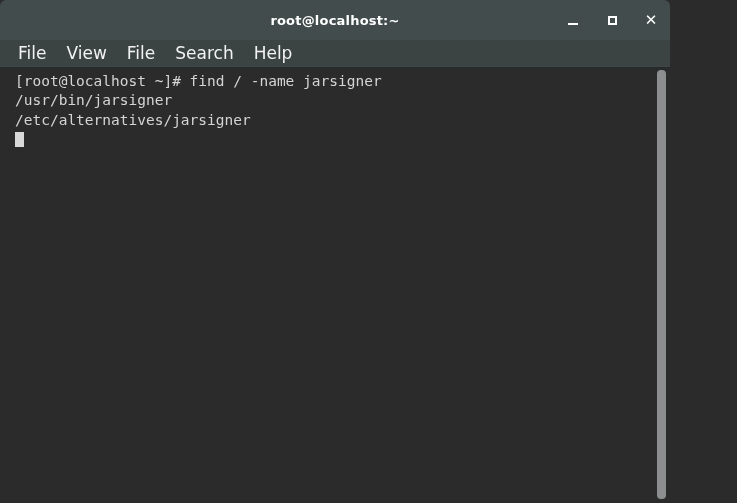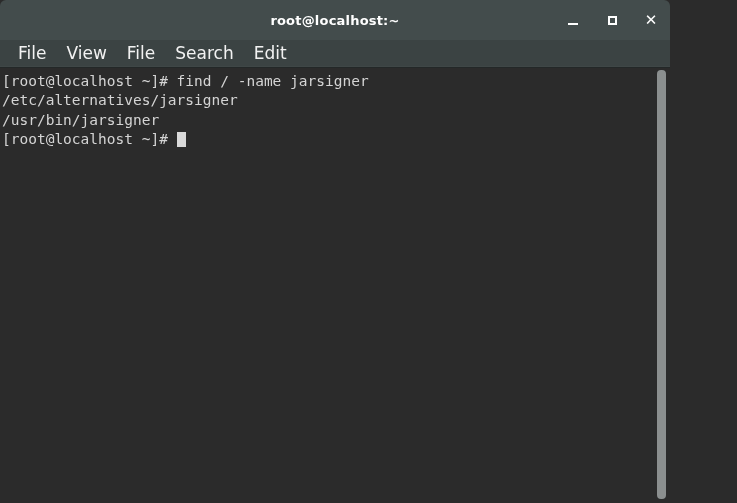--- a/index.html
+++ b/index.html
@@ -108,21 +108,21 @@
   .terminal-wrap {
     flex: 1 1 auto;
     display: flex;
     background: #2b2b2b;
     position: relative;
     overflow: hidden;
     border-top: 1px solid #232828;
   }
   .terminal {
     flex: 1 1 auto;
-    padding: 4px 0 0 2px;
+    padding: 4px 0 0 15px;
     overflow: hidden;
   }
   .term-line {
     color: #d4d4d4;
     font-family: "DejaVu Sans Mono", monospace;
     font-size: 14.5px;
     line-height: 19.4px;
     white-space: pre;
     letter-spacing: 0px;
   }
@@ -170,28 +170,28 @@
         <span class="glyph-close">✕</span>
       </div>
     </div>
   </div>
 
   <div class="menubar">
     <div class="menu-item">File</div>
     <div class="menu-item">View</div>
     <div class="menu-item">File</div>
     <div class="menu-item">Search</div>
-    <div class="menu-item">Edit</div>
+    <div class="menu-item">Help</div>
   </div>
 
   <div class="terminal-wrap">
     <div class="terminal">
       <div class="term-line">[root@localhost ~]# find / -name jarsigner</div>
+      <div class="term-line">/usr/bin/jarsigner</div>
       <div class="term-line">/etc/alternatives/jarsigner</div>
-      <div class="term-line">/usr/bin/jarsigner</div>
-      <div class="term-line"><span>[root@localhost ~]# </span><span class="cursor"></span></div>
+      <div class="term-line"><span class="cursor"></span></div>
     </div>
     <div class="scrollbar">
       <div class="scroll-thumb"></div>
     </div>
   </div>
 
 </div>
 
 </body></html>

